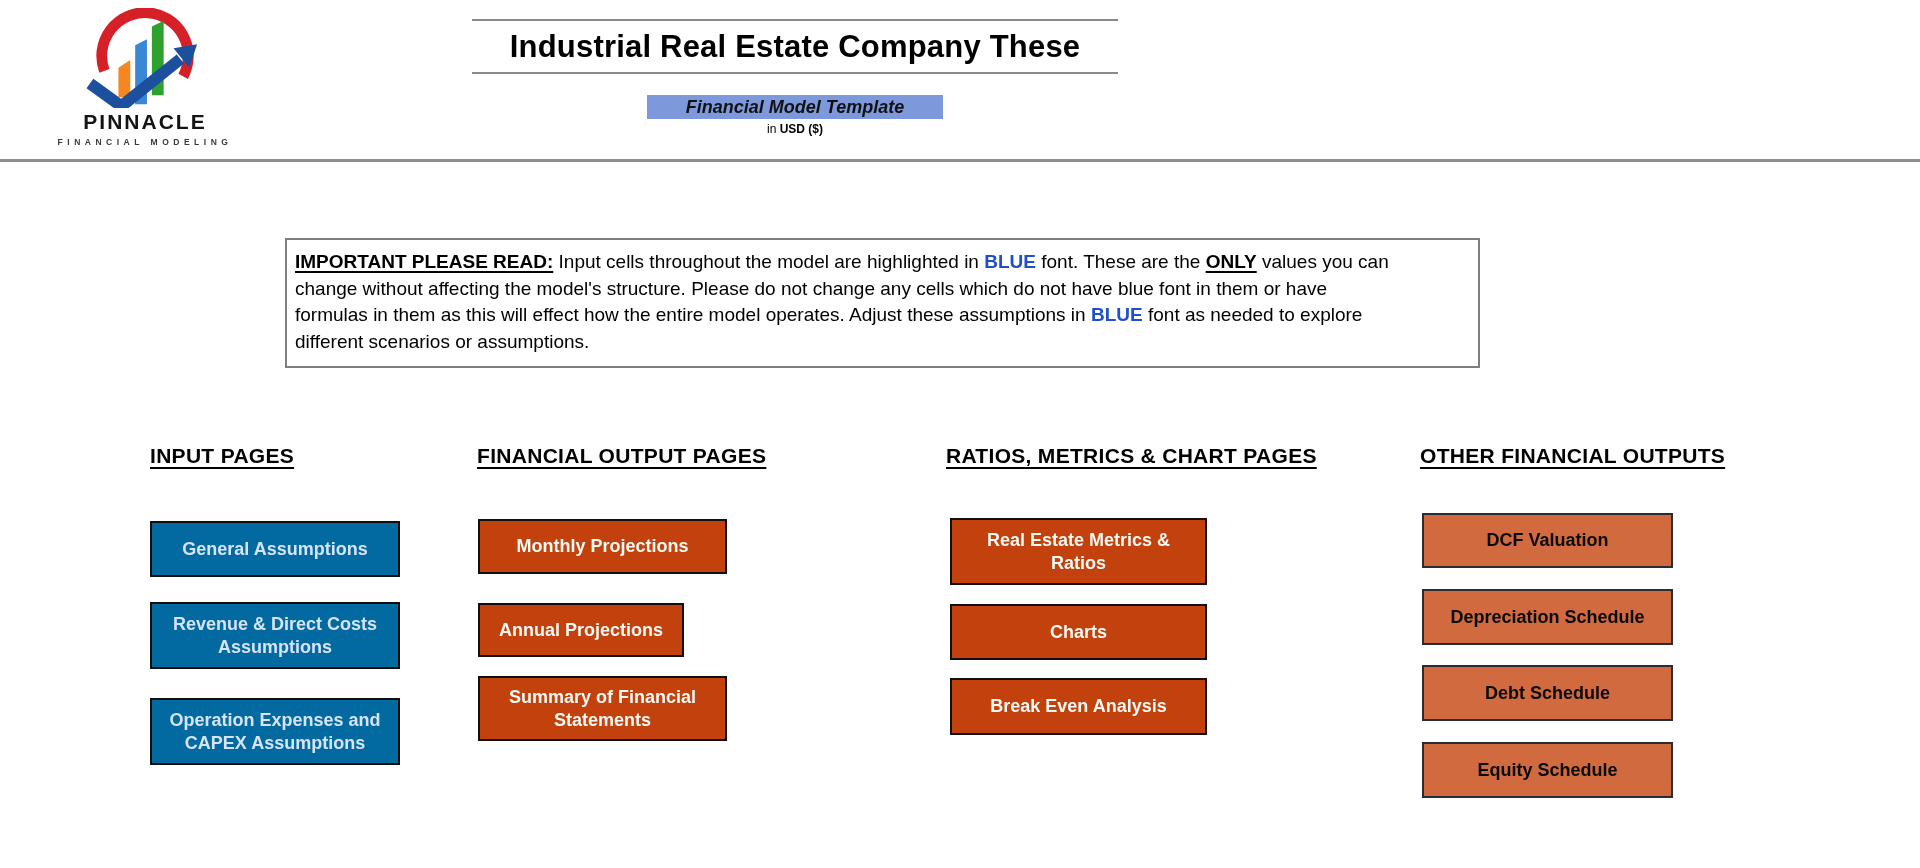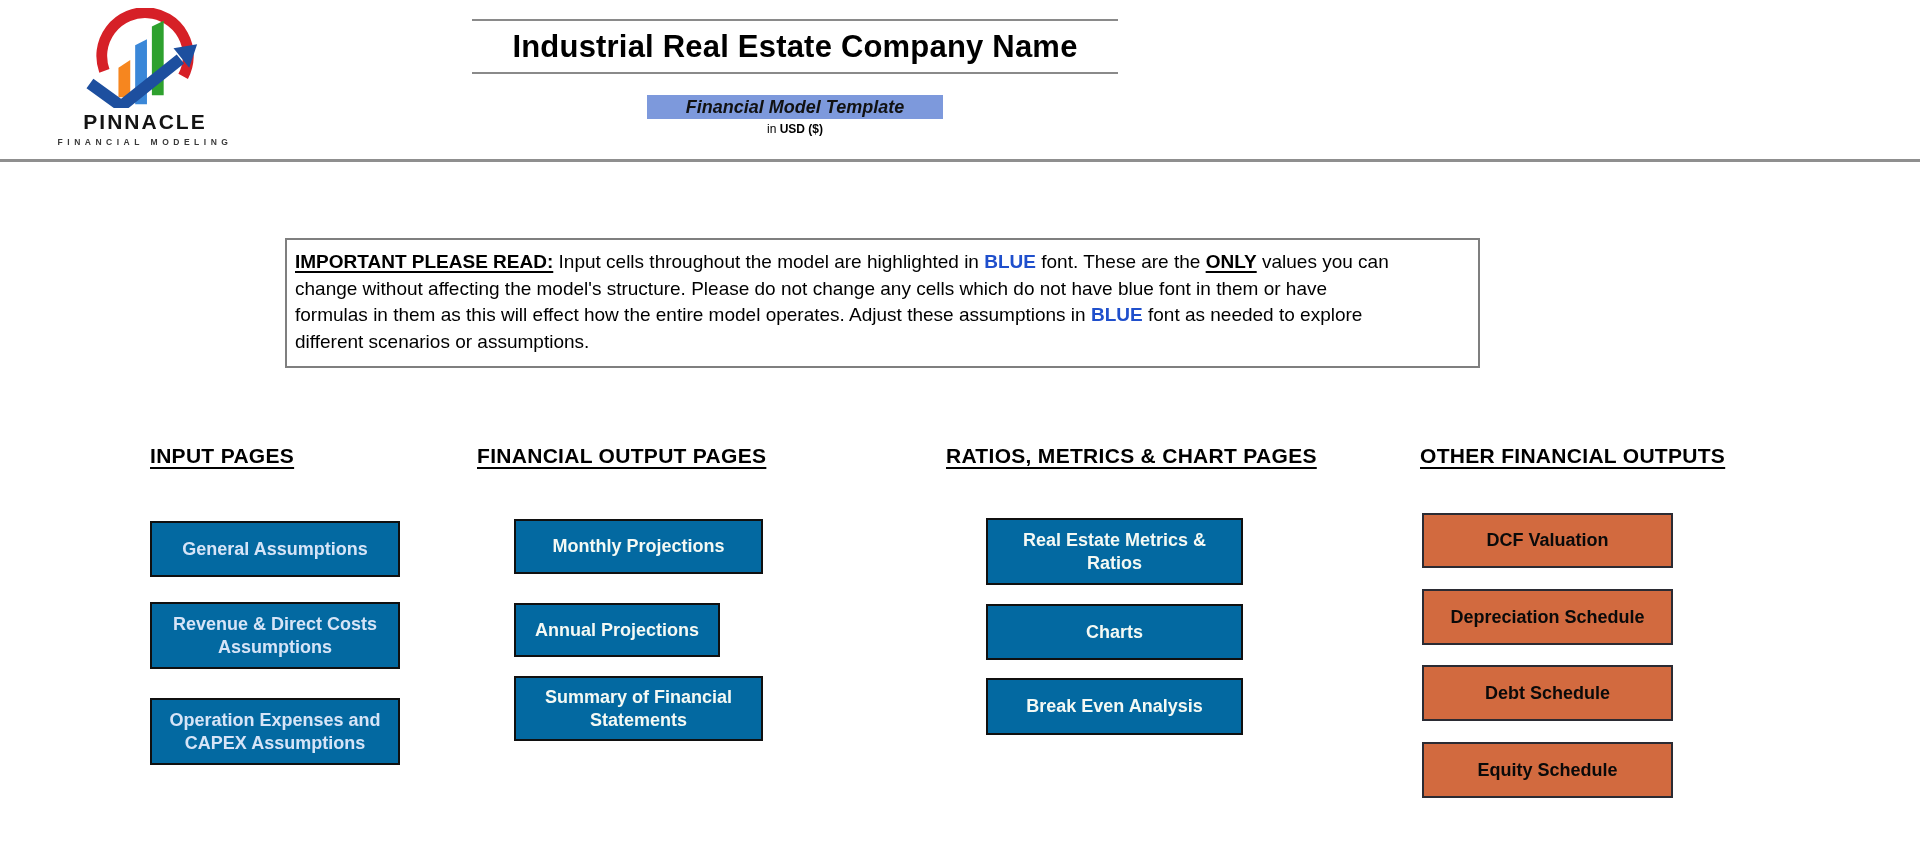--- a/index.html
+++ b/index.html
@@ -42,21 +42,21 @@
   .sec-head{
     position:absolute;top:444px;font-size:21px;font-weight:bold;letter-spacing:0.3px;
     text-decoration:underline;text-decoration-thickness:2px;text-underline-offset:4px;white-space:nowrap;
   }
   
   .btn{
     position:absolute;box-sizing:border-box;display:flex;align-items:center;justify-content:center;
     text-align:center;font-size:18px;font-weight:bold;line-height:1.25;padding:2px 10px;cursor:pointer;
   }
   .btn-blue{background:#0369a1;border:2px solid #101010;color:#D6E4F7;}
-  .btn-green{background:#0369a1;border:2px solid #101010;color:#F4F9F4;margin-left:36px;}
+  .btn-green{background:#c2410c;border:2px solid #101010;color:#F4F9F4;}
   .btn-orange{background:#D26A3F;border:2px solid #2b2b33;color:#0a0a0a;}
 </style>
 </head>
 <body>
 
 <div class="page">
 
   <div class="logo">
     <svg width="118" height="100" viewBox="0 0 120 100">
       <path d="M 18.7 63 A 44 44 0 1 1 98.8 68.7" fill="none" stroke="#D62027" stroke-width="11"></path>
@@ -64,21 +64,21 @@
       <polygon points="50,37 62,31 62,97 50,97" fill="#3A87D8"></polygon>
       <polygon points="67,18 79,12 79,88 67,88" fill="#2EA12E"></polygon>
       <path d="M 4 76 L 36 99 L 96 51" fill="none" stroke="#1D4F9F" stroke-width="12" stroke-linejoin="miter"></path>
       <polygon points="113,36 105,60 89,40" fill="#1D4F9F"></polygon>
     </svg>
     <div class="logo-name">PINNACLE</div>
     <div class="logo-tagline">FINANCIAL MODELING</div>
   </div>
 
   <div class="title-block">
-    <h1>Industrial Real Estate Company Name</h1>
+    <h1>Industrial Real Estate Company These</h1>
   </div>
   <div class="subtitle">Financial Model Template</div>
   <div class="currency"><span>in </span><span class="b">USD ($)</span></div>
   <div class="header-divider"></div>
 
   <div class="note-box"><span class="bu">IMPORTANT PLEASE READ:</span><span> Input cells throughout the model are highlighted in </span><span class="blue">BLUE</span><span> font. These are the </span><span class="bu">ONLY</span><span> values you can change without affecting the model's structure. Please do not change any cells which do not have blue font in them or have formulas in them as this will effect how the entire model operates. Adjust these assumptions in </span><span class="blue">BLUE</span><span> font as needed to explore different scenarios or assumptions.</span></div>
 
   <div class="sec-head" style="left:150px;">INPUT PAGES</div>
   <div class="sec-head" style="left:477px;">FINANCIAL OUTPUT PAGES</div>
   <div class="sec-head" style="left:946px;">RATIOS, METRICS &amp; CHART PAGES</div>

